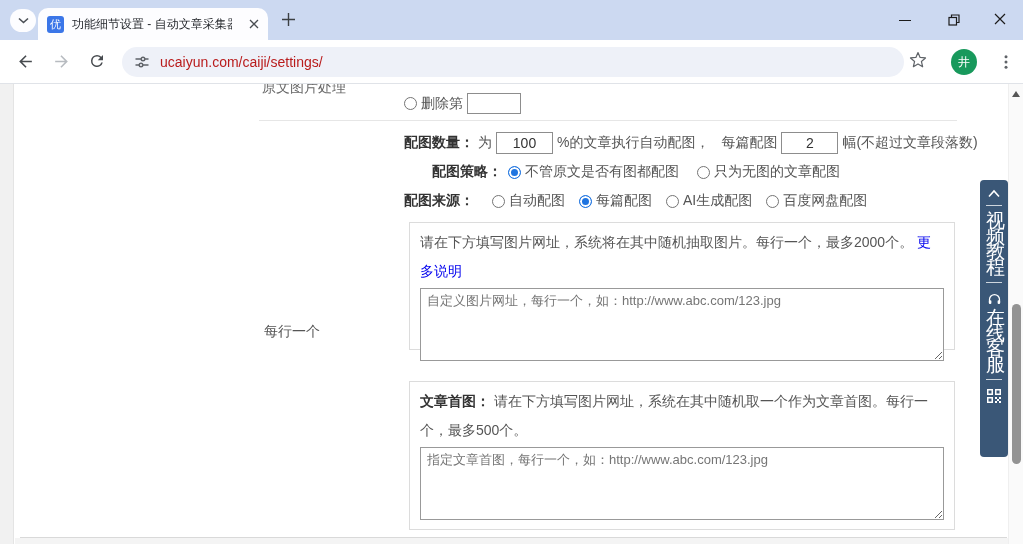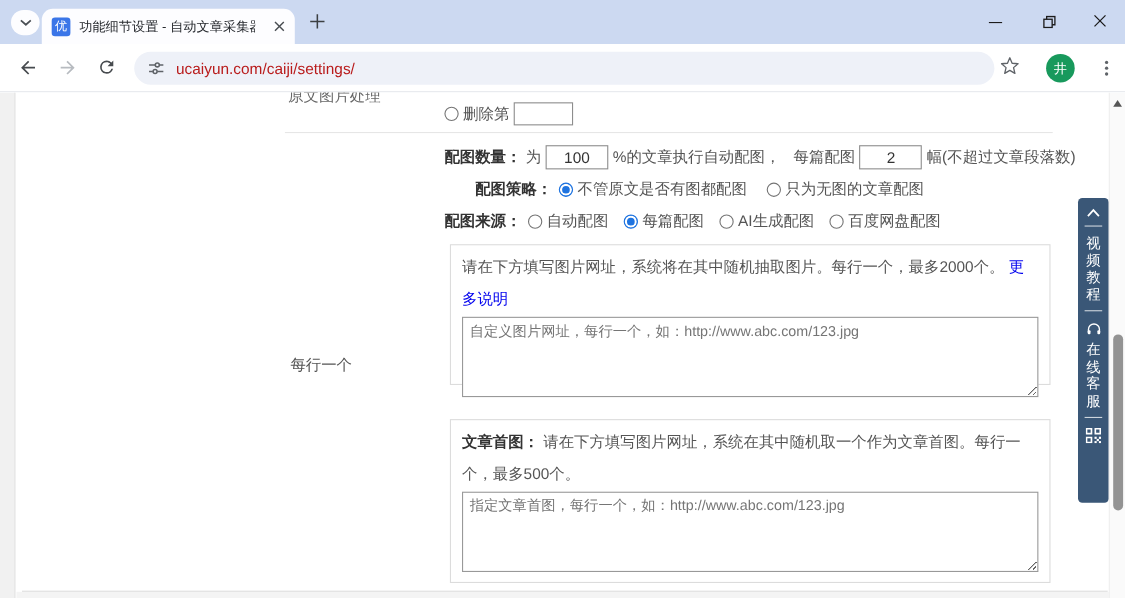--- a/index.html
+++ b/index.html
@@ -39,21 +39,21 @@
   .tinput { height:21px; border:1px solid #8d8d8d; background:#fff; font-size:14px; color:#333; text-align:center; margin:0 4px; font-family:inherit; }
   .panel { position:absolute; left:409px; width:546px; border:1px solid #dcdcdc; background:#fff; padding:5px 10px 9px; line-height:29px; color:#555; }
   .panel a { color:#0000ee; text-decoration:none; }
   .panel textarea { display:block; width:100%; height:73px; border:1px solid #999; resize:both; font-family:inherit; font-size:13px; color:#444; padding:3px 6px; line-height:17px; margin-top:2px; }
   .bottom-line { position:absolute; left:20px; top:453px; width:987px; height:1px; background:#d9d9d9; }
   .bottom-area { position:absolute; left:15px; top:454px; width:993px; height:6px; background:#f4f4f4; }
 
   
   .side-bar { position:absolute; left:980px; top:96px; width:28px; height:277px; background:#3a5777; border-radius:4px; color:#fff; display:flex; flex-direction:column; align-items:center; padding-top:9px; }
   .side-div { width:16px; height:1px; background:rgba(255,255,255,.75); margin:7px 0; }
-  .v-text { width:16px; font-size:13px; line-height:15.5px; text-align:center; word-break:break-all; }
+  .v-text { width:16px; font-size:19px; line-height:15.5px; text-align:center; word-break:break-all; }
 
   
   .scrollbar { position:absolute; left:1008px; top:0; width:15px; height:460px; background:#fafafa; border-left:1px solid #efefef; }
   .sb-up { position:absolute; left:3px; top:7px; width:0; height:0; border-left:4.5px solid transparent; border-right:4.5px solid transparent; border-bottom:6px solid #565656; }
   .sb-thumb { position:absolute; left:3px; top:220px; width:9px; height:160px; background:#939393; border-radius:4.5px; }
 </style>
 </head>
 <body>
 
 <div class="screen">
@@ -160,21 +160,21 @@
 
     <div class="frow" style="left:404px; top:79px;padding-left:28px;">
       <span class="b" style="margin-right:6px;">配图策略：</span>
       <span class="radio checked"></span>
       <span>不管原文是否有图都配图</span>
       <span class="radio" style="margin-left:18px;"></span>
       <span>只为无图的文章配图</span>
     </div>
 
     <div class="frow" style="left:404px; top:108px;">
-      <span class="b" style="margin-right:6px;">配图来源：</span>
+      <span class="b" style="margin-right:18px;">配图来源：</span>
       <span class="radio"></span>
       <span>自动配图</span>
       <span class="radio checked" style="margin-left:14px;"></span>
       <span>每篇配图</span>
       <span class="radio" style="margin-left:14px;"></span>
       <span>AI生成配图</span>
       <span class="radio" style="margin-left:14px;"></span>
       <span>百度网盘配图</span>
     </div>
 

